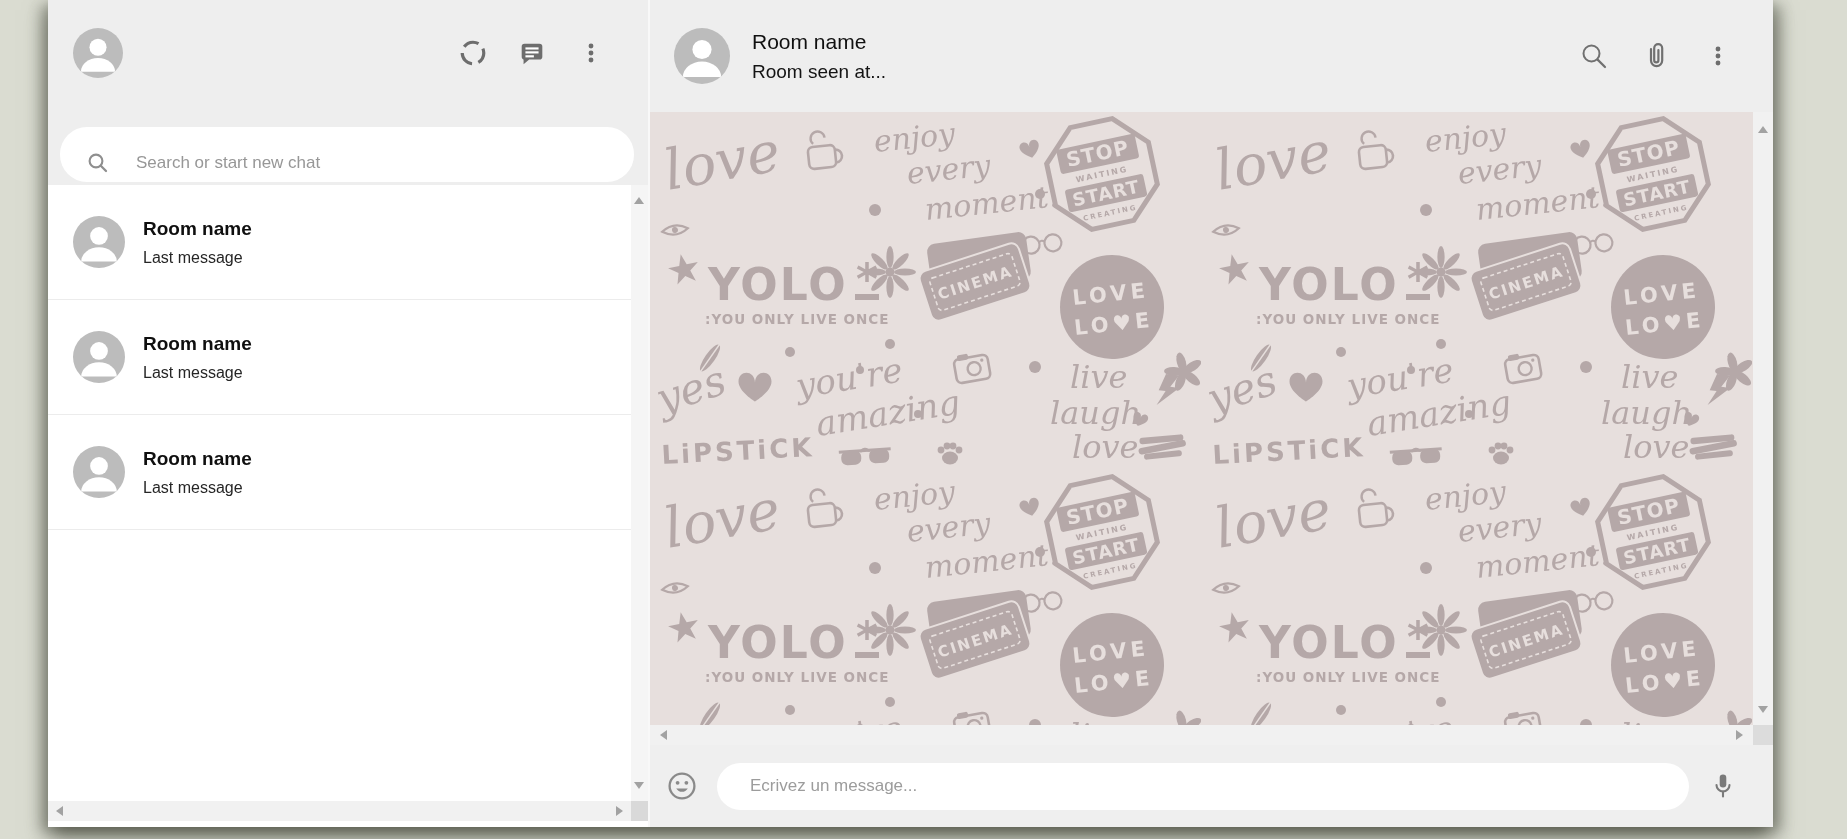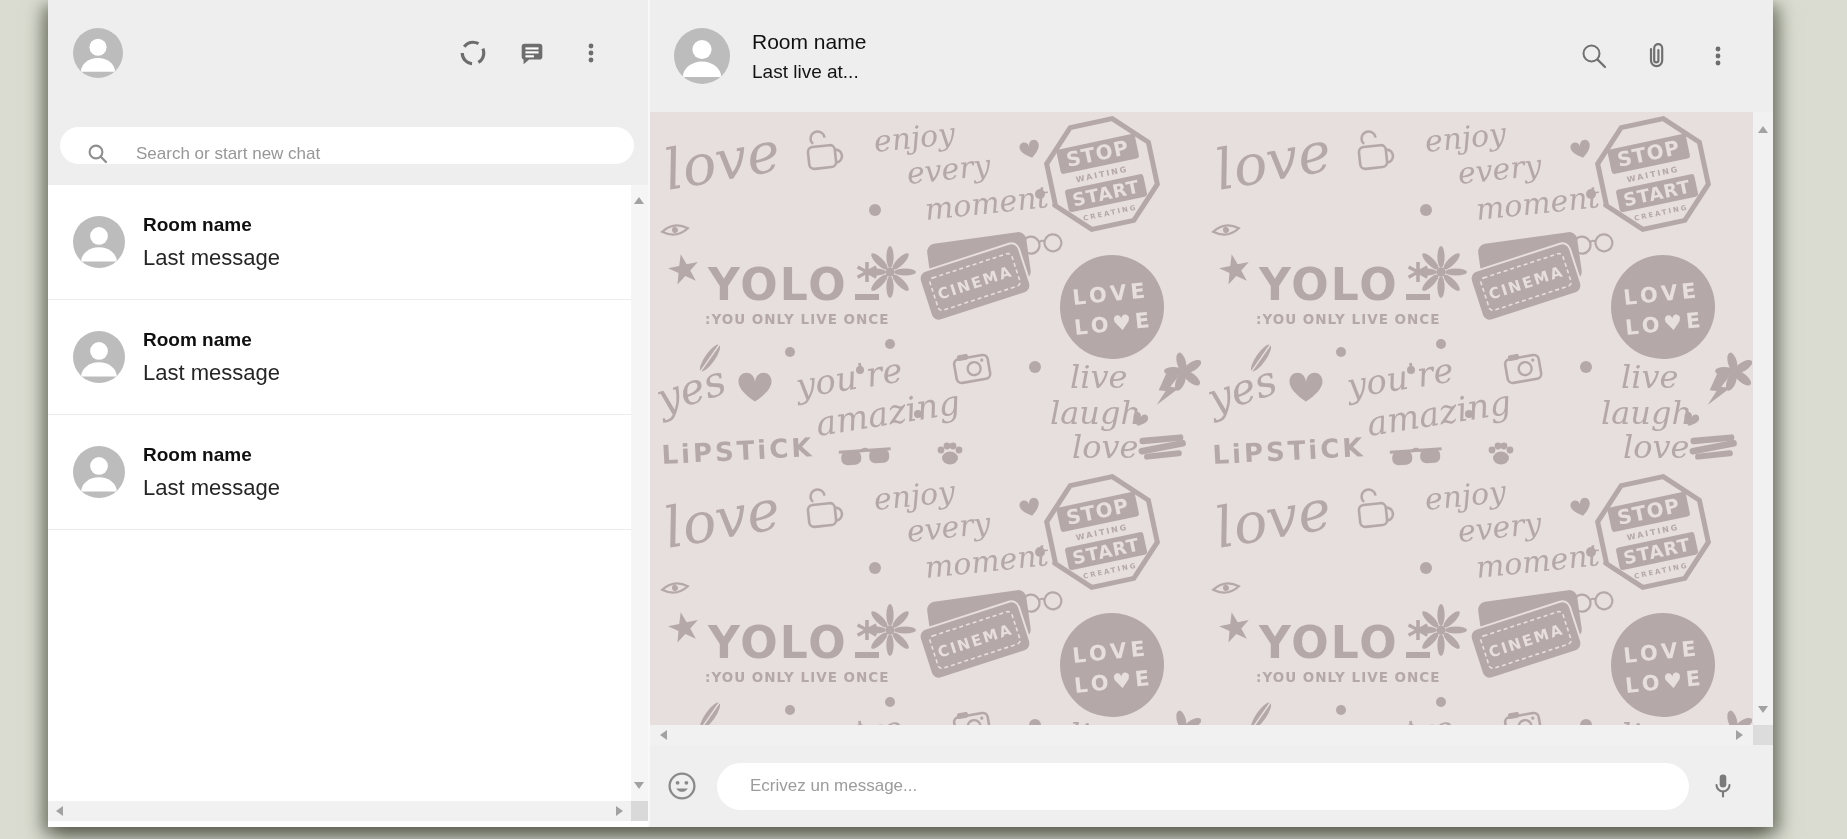--- a/index.html
+++ b/index.html
@@ -17,31 +17,31 @@
   .left-header { height:106px; background:#eeeeee; display:flex; align-items:center; padding:0 40px 0 25px; }
   .avatar { border-radius:50%; background:#bcbcbc; overflow:hidden; flex:none; display:flex; align-items:flex-end; justify-content:center; }
   .avatar svg { display:block; width:100%; height:100%; }
   .av50 { width:50px; height:50px; }
   .av56 { width:56px; height:56px; }
   .left-header .spacer { flex:1; }
   .icon-btn { width:34px; height:34px; display:flex; align-items:center; justify-content:center; cursor:pointer; flex:none; }
   .left-header .icon-btn { margin-left:25px; }
 
   .search-zone { height:79px; background:#eeeeee; padding:21px 14px 0 12px; }
-  .search-pill { height:37px; background:#fff; border-radius:27px; display:flex; align-items:center; padding:16px 20px 0 26px; }
+  .search-pill { height:55px; background:#fff; border-radius:27px; display:flex; align-items:center; padding:16px 20px 0 26px; }
   .search-pill .mag { flex:none; margin-right:26px; display:flex; }
   .search-pill input { border:none; outline:none; background:transparent; flex:1; font-size:17px; color:#3a3a3a; font-family:"Liberation Sans",sans-serif; }
   .search-pill input::placeholder { color:#979797; }
 
   .chat-list { position:absolute; top:185px; left:0; right:0; bottom:26px; background:#fff; overflow:hidden; }
   .chat-item { height:115px; display:flex; align-items:center; padding:0 30px 0 25px; border-bottom:1px solid #ececec; cursor:pointer; background:#fff; }
   .chat-item .avatar { margin-right:18px; }
   .chat-item .meta { display:flex; flex-direction:column; gap:9px; }
   .chat-title { font-size:19px; font-weight:bold; color:#0f0f0f; }
-  .chat-sub { font-size:22px; color:#262626;text-align:right; }
+  .chat-sub { font-size:16px; color:#262626; }
 
   
   .vtrack-left { position:absolute; top:185px; bottom:26px; right:0; width:17px; background:#f5f5f5; }
   .htrack-left { position:absolute; bottom:6px; left:0; right:17px; height:20px; background:#f1f1f1; }
   .corner-left { position:absolute; bottom:6px; right:0; width:17px; height:20px; background:#d9d9d9; }
   .white-foot { position:absolute; bottom:0; left:0; right:0; height:6px; background:#fff; }
 
   .tri { width:0; height:0; position:absolute; }
   .tri-up    { border-left:5.5px solid transparent; border-right:5.5px solid transparent; border-bottom:7.5px solid #a2a2a2; }
   .tri-down  { border-left:5.5px solid transparent; border-right:5.5px solid transparent; border-top:7.5px solid #a2a2a2; }
@@ -173,21 +173,21 @@
   <div class="right-panel">
     <div class="right-header">
       <div class="avatar av56">
         <svg viewBox="0 0 24 24">
           <circle cx="12" cy="9.2" r="4.1" fill="#fff"></circle>
             <path d="M3.8 21 a8.2 6.6 0 0 1 16.4 0 Z" fill="#fff"></path>
         </svg>
       </div>
       <div class="meta">
         <div class="conv-title">Room name</div>
-        <div class="conv-sub">Last live at...</div>
+        <div class="conv-sub">Room seen at...</div>
       </div>
       <div class="spacer"></div>
       <div class="icon-btn">
         <svg width="30" height="30" viewBox="0 0 30 30">
           <circle cx="12.5" cy="12.5" r="8" fill="none" stroke="#707070" stroke-width="2"></circle>
           <line x1="18.6" y1="18.6" x2="26" y2="26" stroke="#707070" stroke-width="2.2" stroke-linecap="round"></line>
         </svg>
       </div>
       <div class="icon-btn">
         <svg width="30" height="30" viewBox="0 0 30 30">

